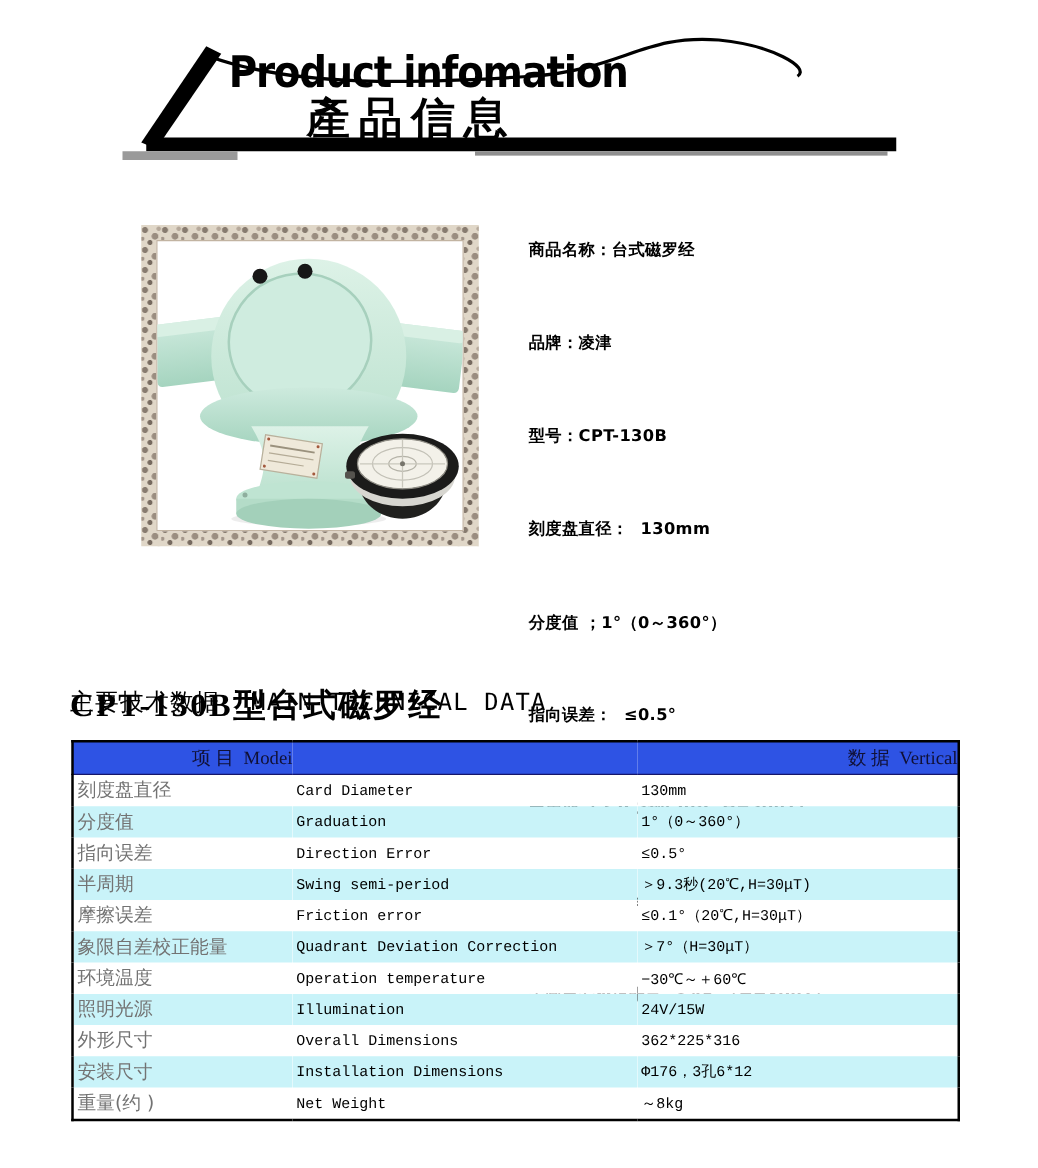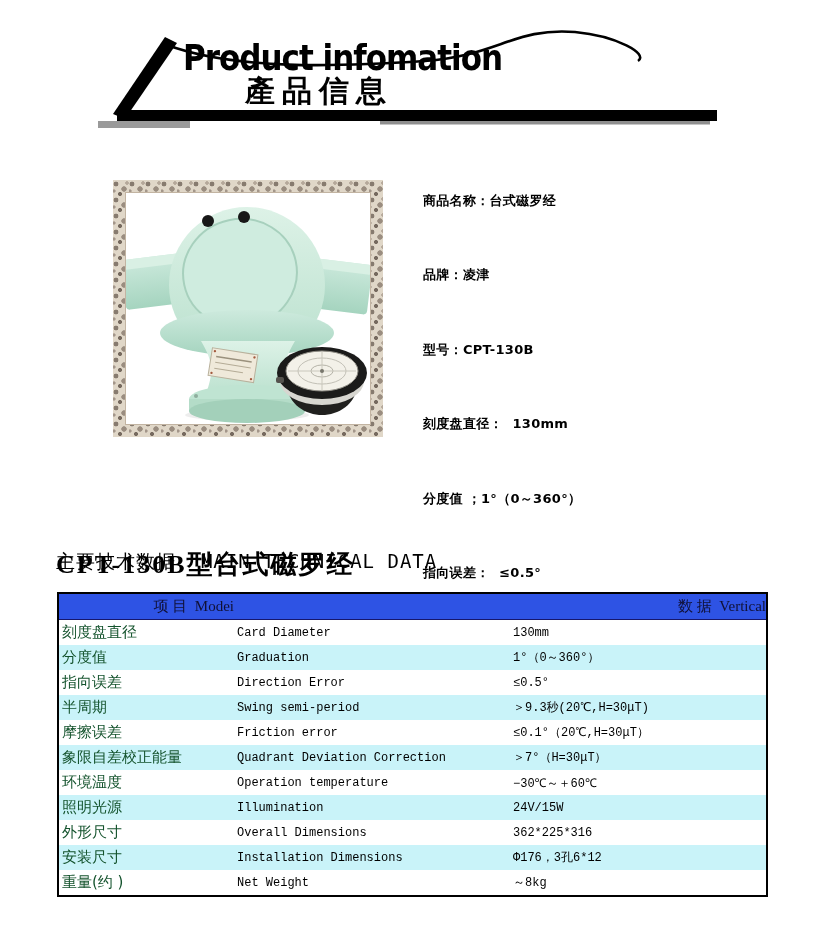--- a/index.html
+++ b/index.html
@@ -4,21 +4,21 @@
 <style>
   html,body{margin:0;padding:0;background:#fff;}
   .page{position:relative;width:830px;height:934px;background:#fff;overflow:hidden;
         font-family:"DejaVu Sans","Liberation Sans",sans-serif;color:#000;}
 
   
   .banner{position:absolute;left:95px;top:24px;width:650px;height:108px;}
   .banner svg{position:absolute;left:0;top:0;}
   .banner-title-en{position:absolute;left:88px;top:14px;font-size:31px;font-weight:800;
         letter-spacing:-1px;transform:scaleY(1.12);transform-origin:top left;white-space:pre;}
-  .banner-title-cn{position:absolute;left:150px;top:47px;font-size:30px;font-weight:800;
+  .banner-title-cn{position:absolute;left:150px;top:47px;font-size:35px;font-weight:800;
         letter-spacing:7px;white-space:pre;}
 
   
   .photo-frame{position:absolute;left:113px;top:180px;width:270px;height:257px;
         background-color:#e0d7c8;
         background-image:
           radial-gradient(circle at 3px 4px,#877b6f 2.1px,transparent 2.7px),
           radial-gradient(circle at 11px 9px,#9a8d80 2.4px,transparent 3px),
           radial-gradient(circle at 7px 14px,#766a5f 1.7px,transparent 2.3px),
           radial-gradient(circle at 14px 3px,#b5a89a 1.5px,transparent 2.1px),
@@ -38,21 +38,21 @@
         letter-spacing:1px;white-space:pre;font-family:"DejaVu Sans Mono","DejaVu Sans",sans-serif;}
 
   
   .tech-table{position:absolute;left:57px;top:592px;width:709px;border-collapse:collapse;
         table-layout:fixed;border:2px solid #000;}
   .tech-table col.c1{width:176px;} .tech-table col.c2{width:276px;} .tech-table col.c3{width:257px;}
   .tech-table th{background:#2e53e4;color:#101035;font-weight:normal;text-align:right;
         height:25px;font-size:15px;padding:0 0 0 3px;border-bottom:1px solid #16166b;
         font-family:"Liberation Serif","DejaVu Serif",serif;white-space:pre;}
   .tech-table td{height:25px;padding:0 0 0 3px;vertical-align:middle;white-space:pre;overflow:hidden;}
-  .tech-table td.cn{font-size:15px;color:#14532d;}
+  .tech-table td.cn{font-size:15px;color:#737373;}
   .tech-table td.en,.tech-table td.val{font-size:12px;
         font-family:"Liberation Mono","DejaVu Sans Mono",monospace;}
   .tech-table tbody tr:nth-child(even){background:#c9f3f9;}
   .tech-table tbody tr:nth-child(odd){background:#ffffff;}
 </style>
 </head>
 <body>
 
 <div class="page">
 

